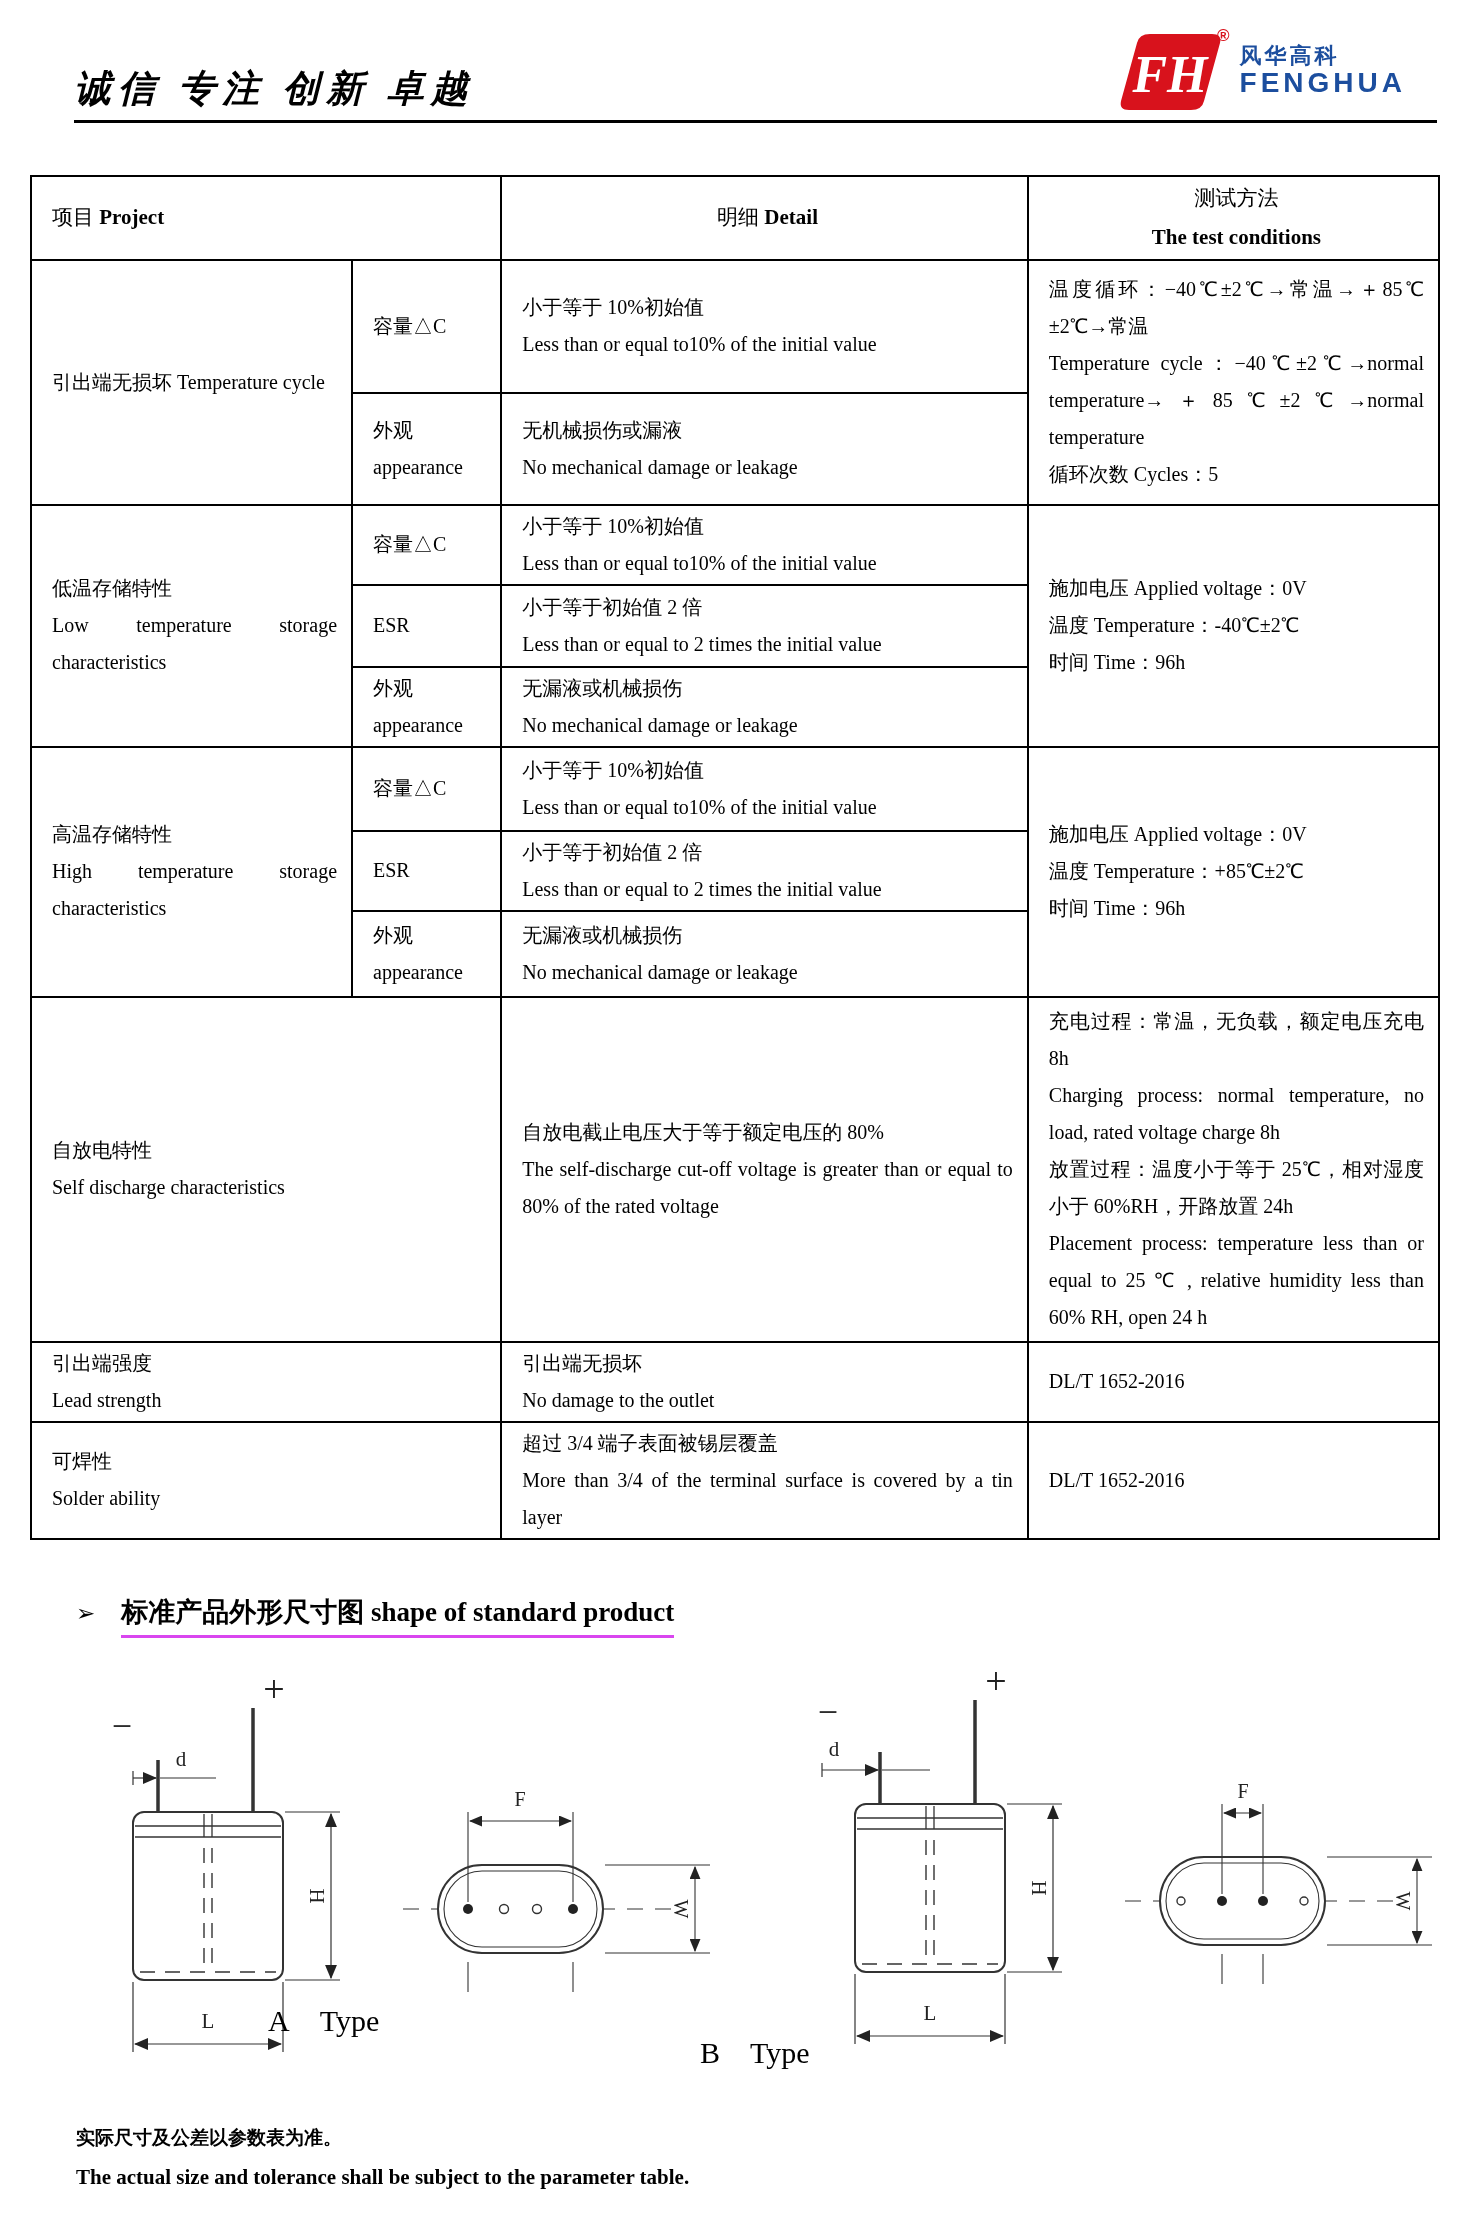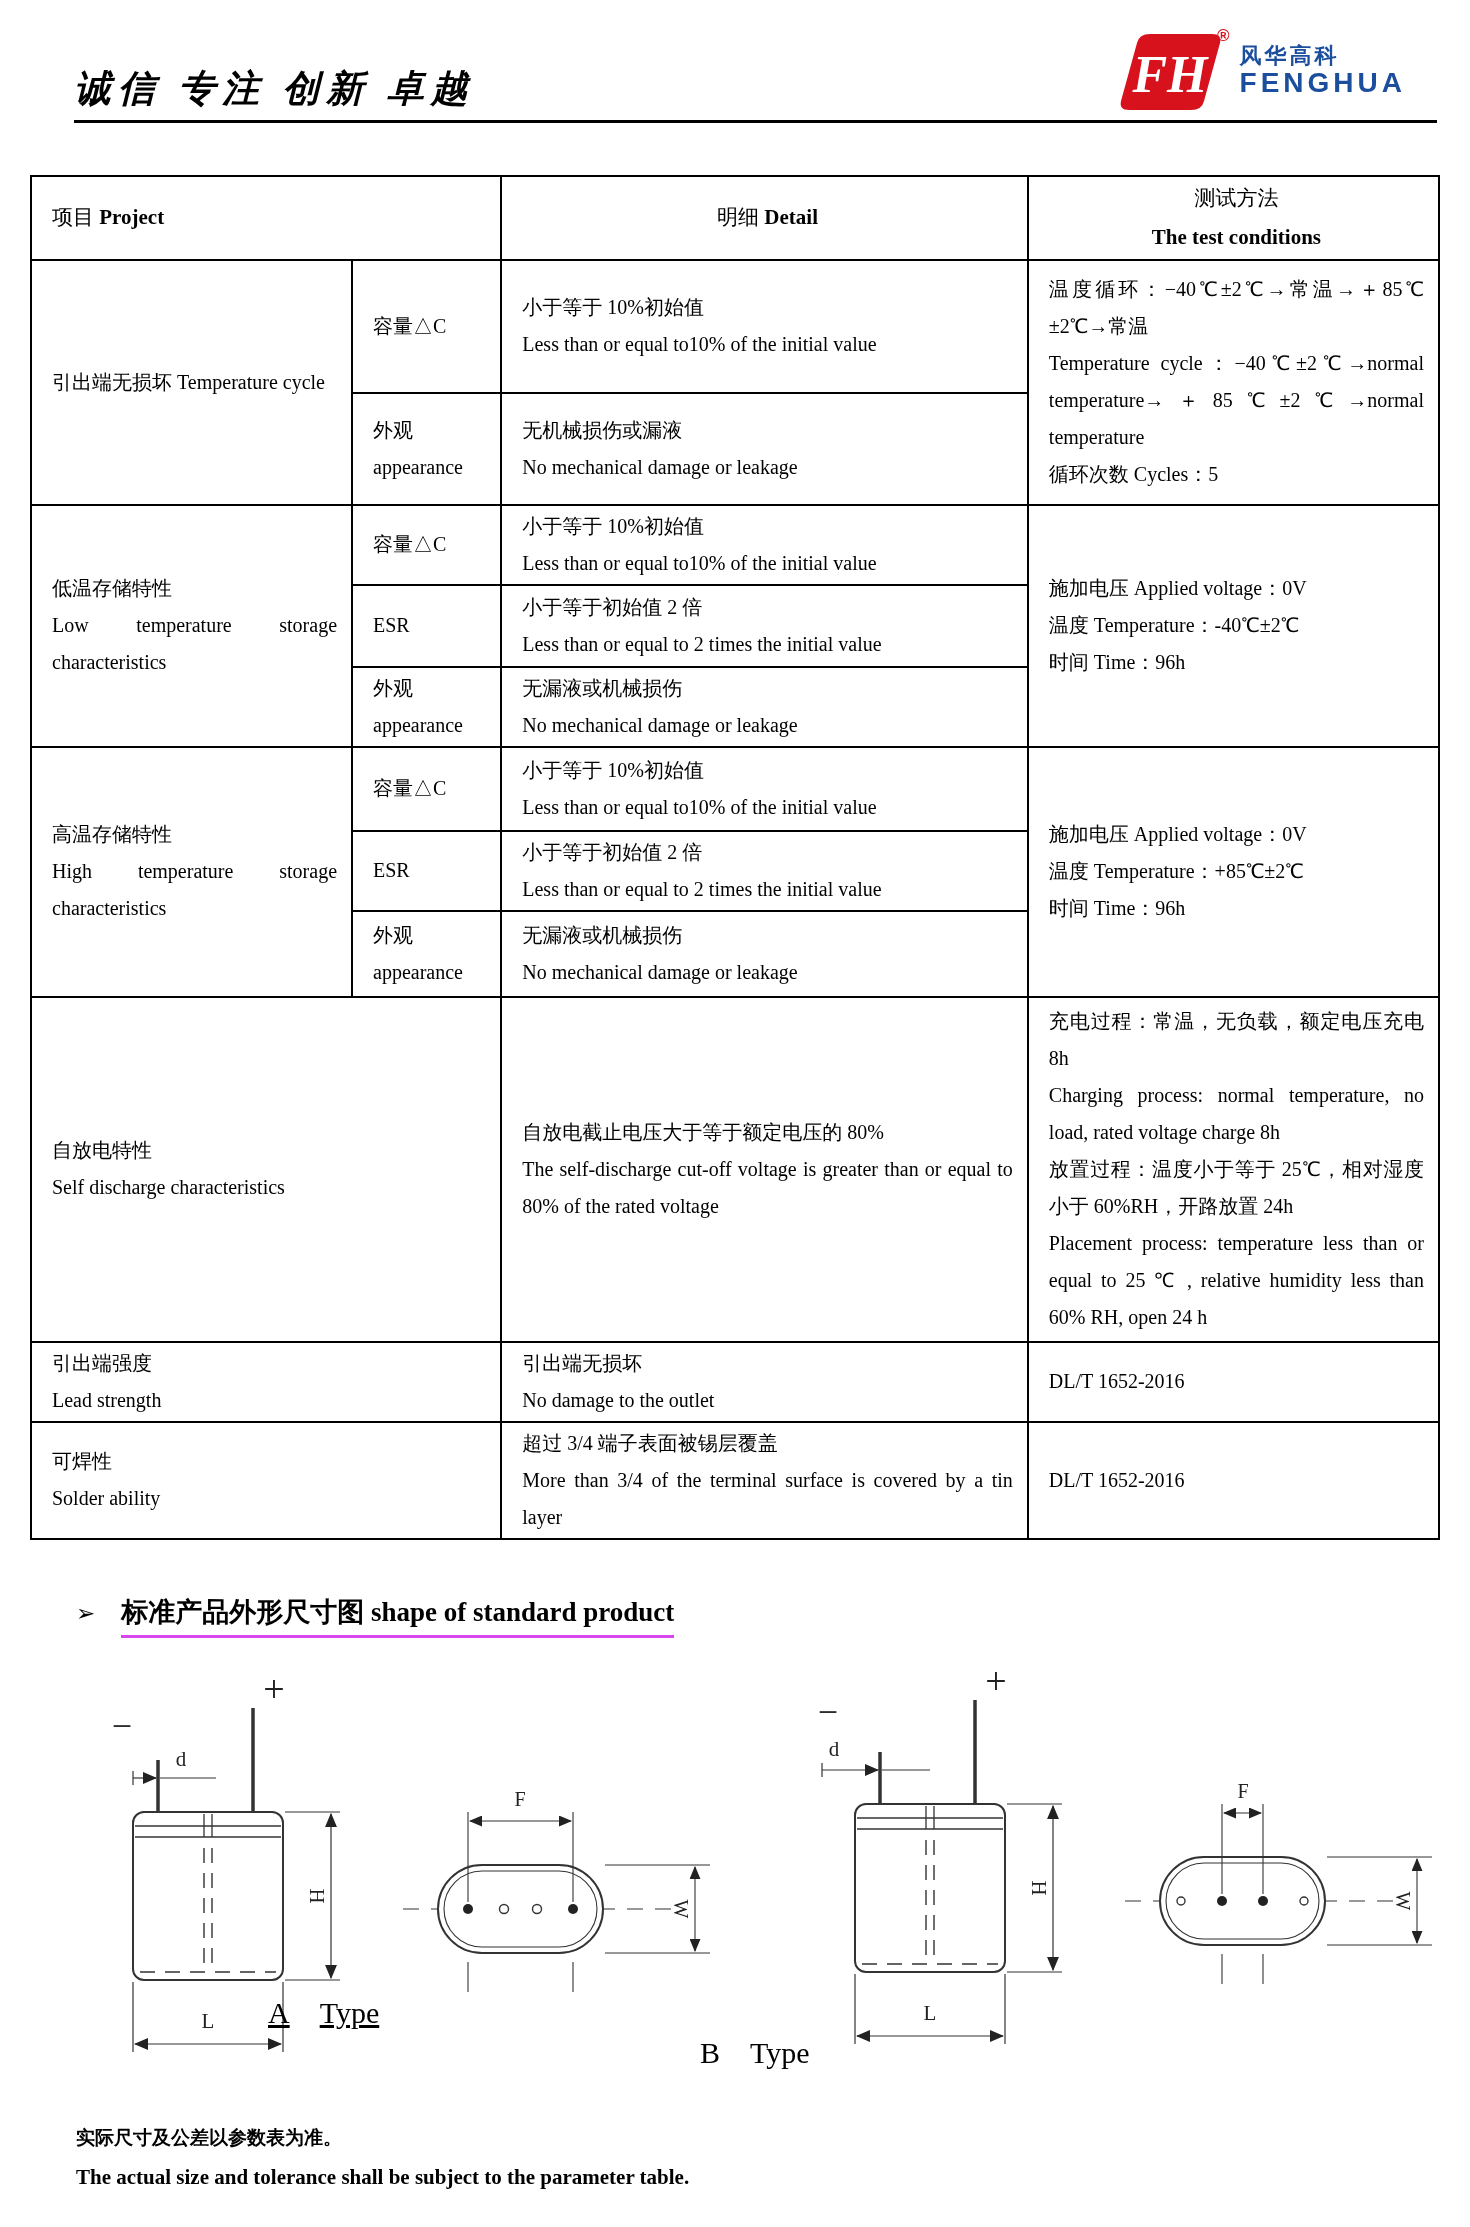--- a/index.html
+++ b/index.html
@@ -39,21 +39,21 @@
 
   
   .shape-title-row { margin:54px 0 0 76px; font-size:27px; font-weight:700; display:flex; align-items:baseline; }
   .shape-bullet { font-size:23px; margin-right:26px; font-weight:400; }
   .shape-title-text { border-bottom:3px solid #d946ef; padding-bottom:5px; }
   .diagrams { position:relative; height:445px; margin-top:14px; }
   .svg-a { position:absolute; left:38px;  top:8px; }
   .svg-b { position:absolute; left:760px; top:0px; }
   .type-label { position:absolute; font-size:30px; }
   .type-label .letter { margin-right:30px; }
-  .label-a { left:268px; top:344px;text-decoration:underline; }
+  .label-a { left:268px; top:352px; }
   .label-b { left:700px; top:384px; }
   svg text { font-family:"Liberation Serif", serif; }
 
   
   .foot { margin:28px 70px 0 76px; }
   .foot-zh { font-size:19px; font-weight:700; }
   .foot-en { font-size:21px; font-weight:700; margin-top:14px; }
 </style>
 </head>
 <body>

